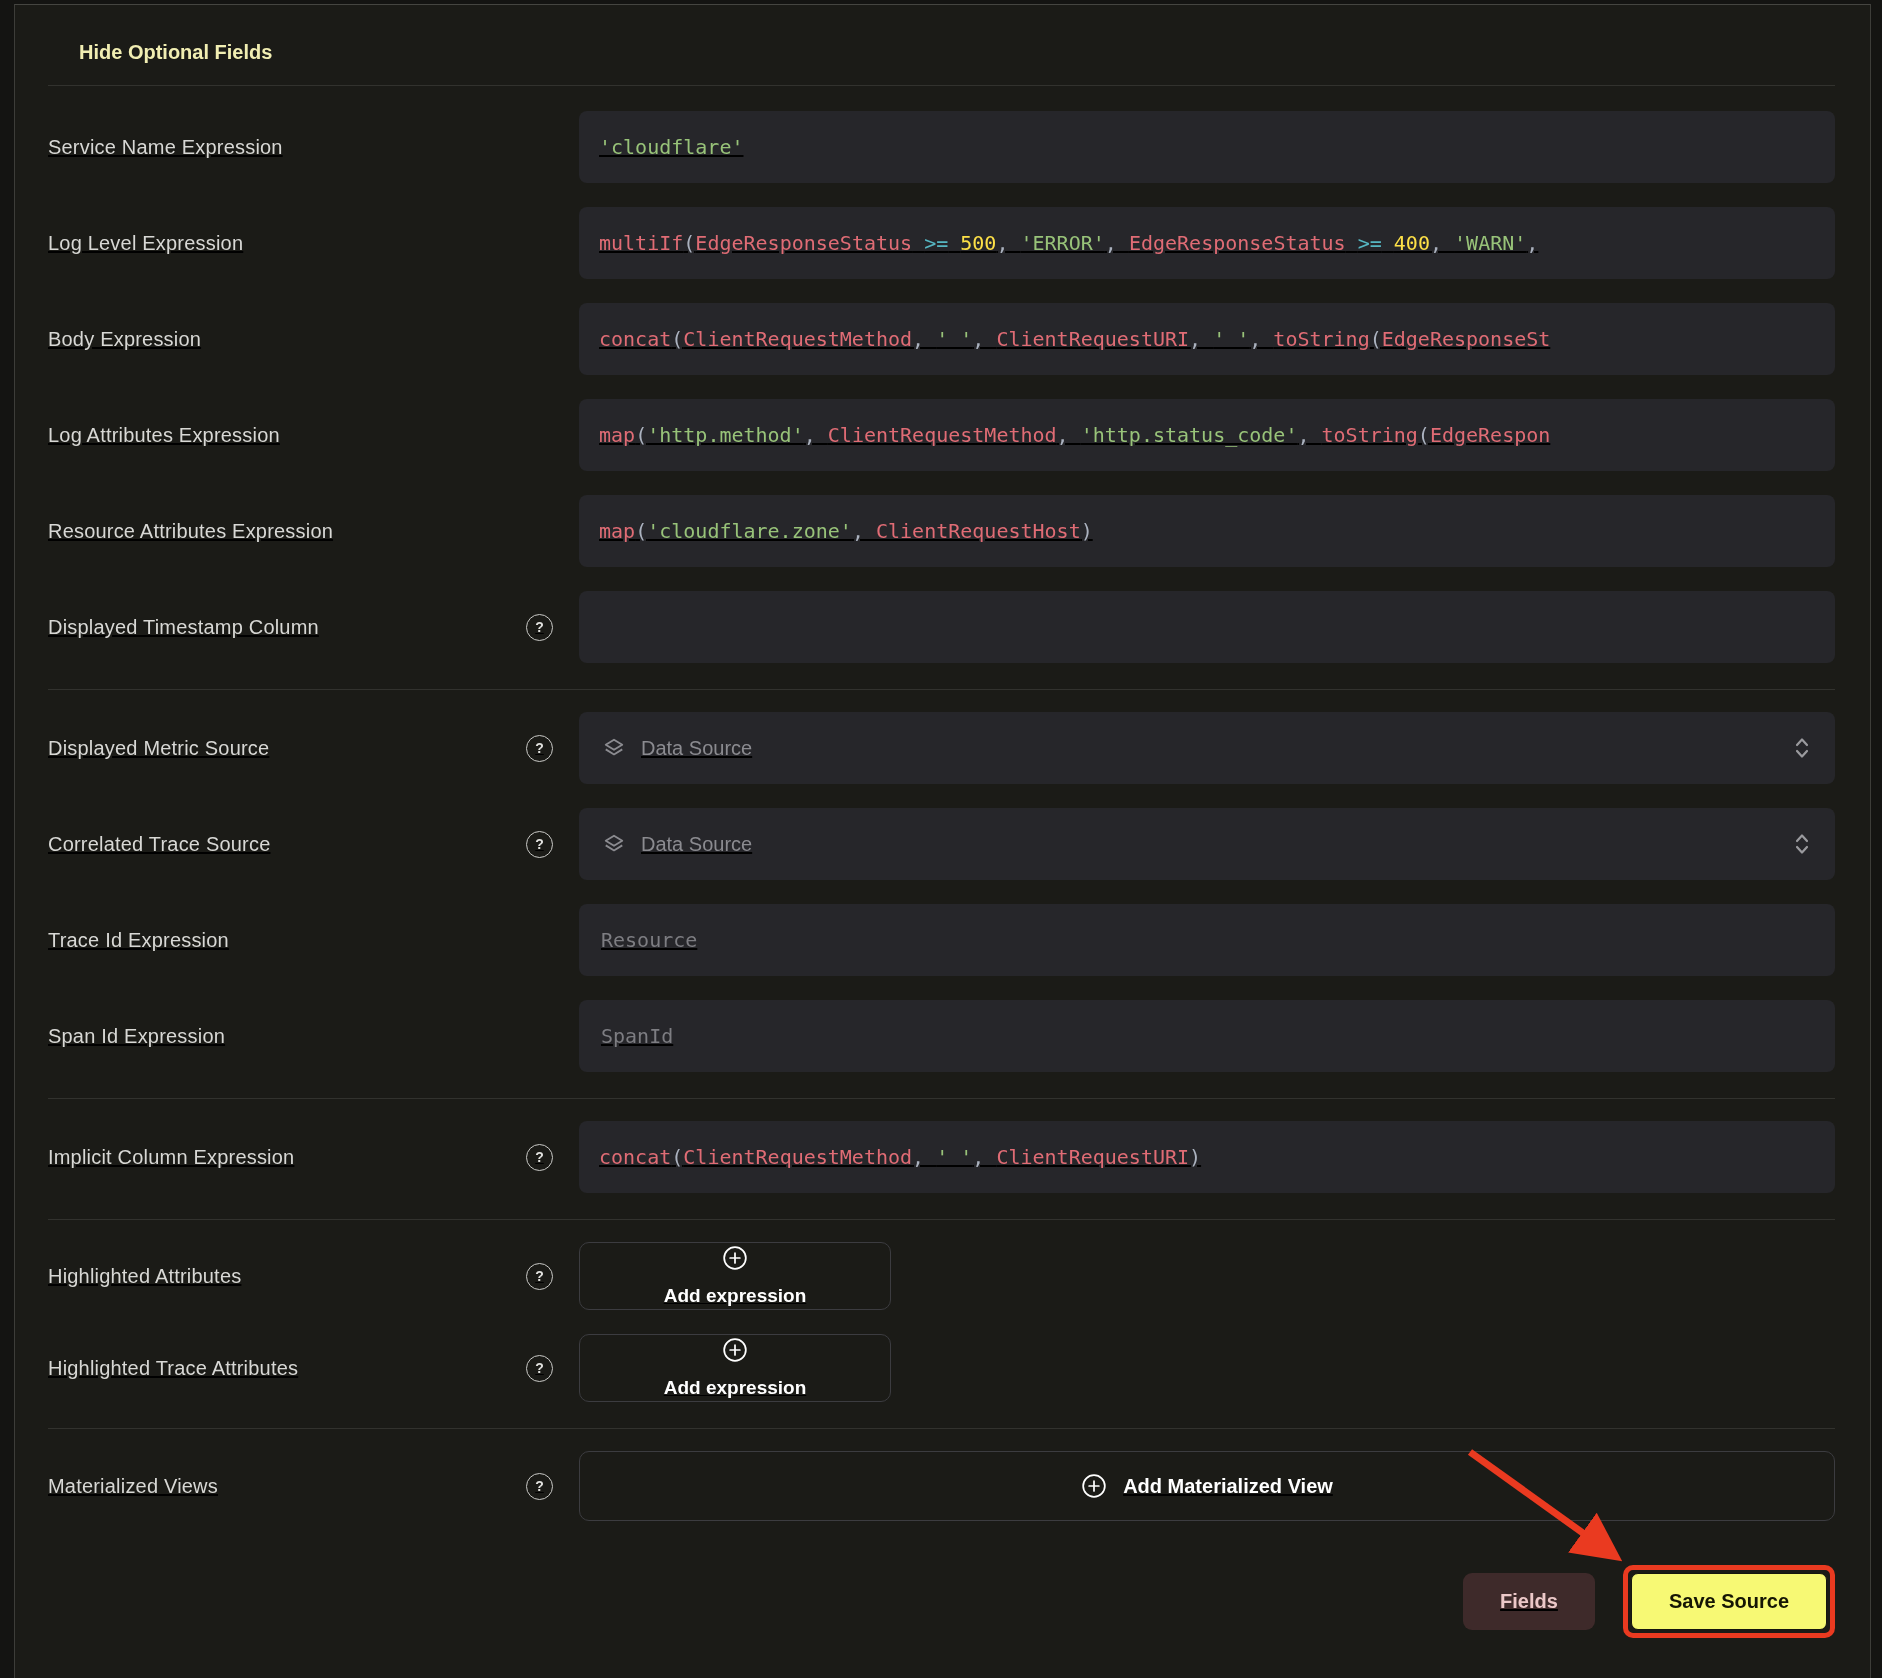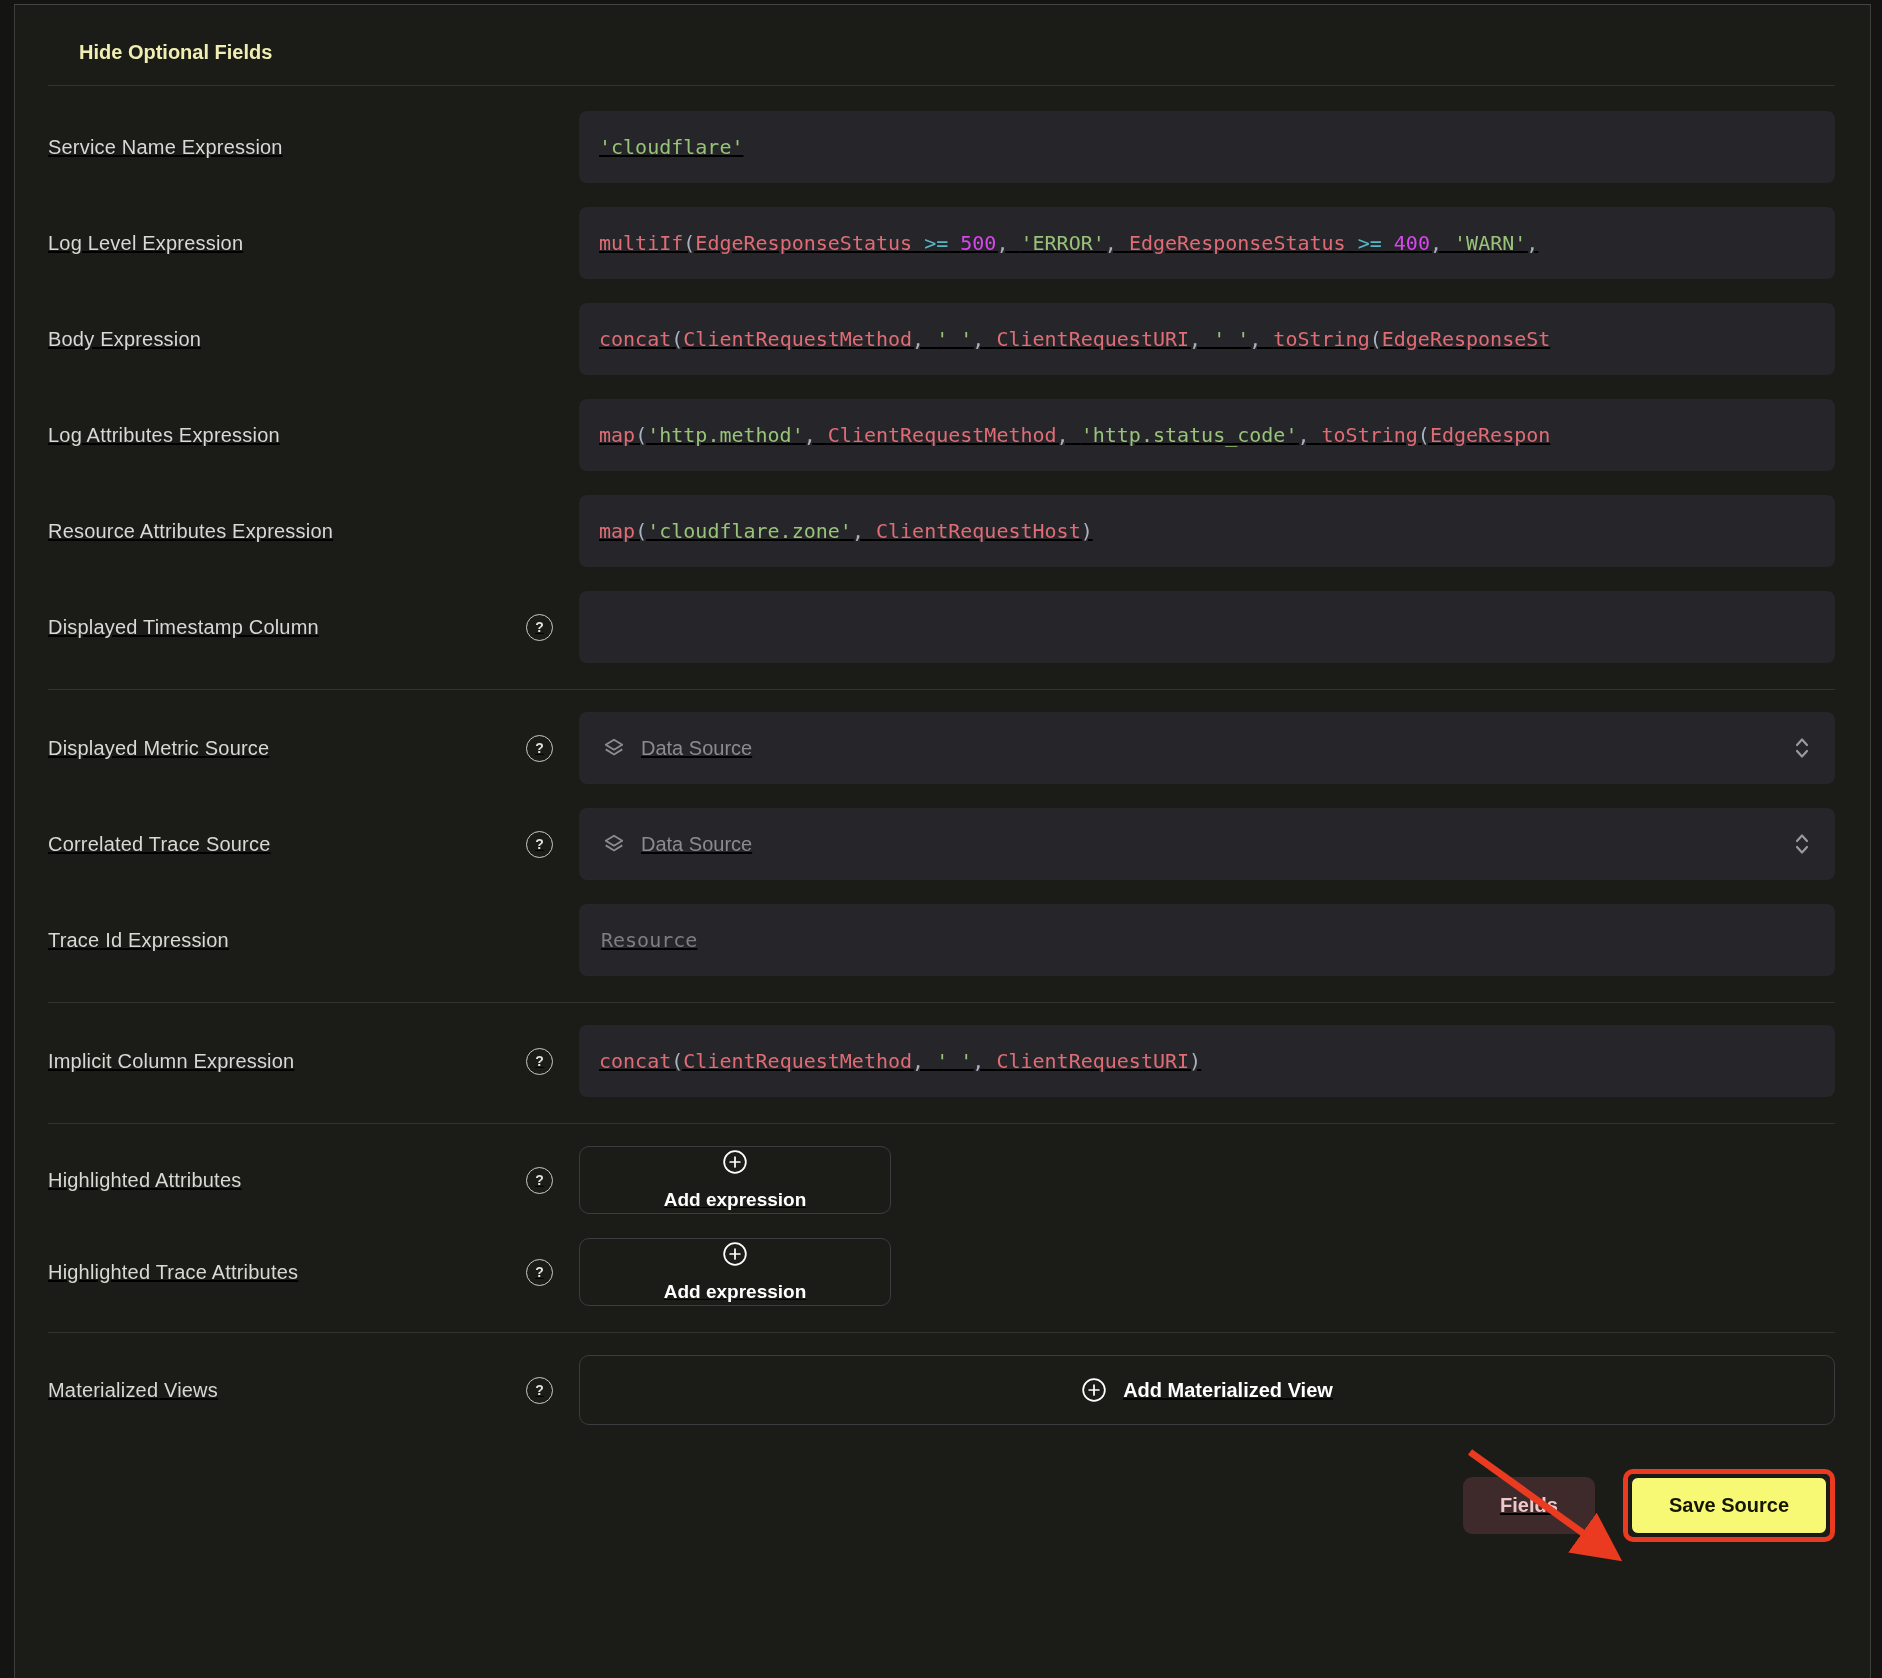--- a/index.html
+++ b/index.html
@@ -41,21 +41,21 @@
     display:flex; align-items:center; justify-content:center;
     cursor:pointer; flex:0 0 auto;
   }
   .control-cell { flex:1 1 auto; min-width:0; }
 
   .code-box, .text-box, .select-box {
     width:100%; height:72px; background:#26262a; border-radius:8px;
     display:flex; align-items:center; overflow:hidden;
   }
   .code-box { padding:0 20px; font-family:"DejaVu Sans Mono", monospace; font-size:20px; white-space:pre; }
-  .tk-r { color:#e06c75; } .tk-g { color:#98c379; } .tk-y { color:#d946ef; }
+  .tk-r { color:#e06c75; } .tk-g { color:#98c379; } .tk-y { color:#fde047; }
   .tk-c { color:#56b6c2; } .tk-p { color:#abb2bf; }
 
   .text-box { padding:0 22px; font-family:"DejaVu Sans Mono", monospace; font-size:20px; color:#7d7d82; }
 
   .select-box { padding:0 24px; justify-content:flex-start; cursor:pointer; }
   .select-placeholder { color:#8b8b90; font-size:20px; margin-left:16px; flex:1 1 auto; }
   .icon-svg { flex:0 0 auto; display:block; }
 
   .add-btn {
     height:68px; width:312px; background:transparent;
@@ -209,20 +209,28 @@
   <div class="form-row">
     <div class="label-cell">
       <span class="field-label">Trace Id Expression</span>
     </div>
     <div class="control-cell">
       <div class="text-box">Resource</div>
     </div>
   </div>
 
   
+  <div class="form-row">
+    <div class="label-cell">
+      <span class="field-label">Span Id Expression</span>
+    </div>
+    <div class="control-cell">
+      <div class="text-box">SpanId</div>
+    </div>
+  </div>
 
   <hr class="divider div-mid">
 
   
   <div class="form-row">
     <div class="label-cell">
       <span class="field-label">Implicit Column Expression</span>
       <span class="help-icon">?</span>
     </div>
     <div class="control-cell">

